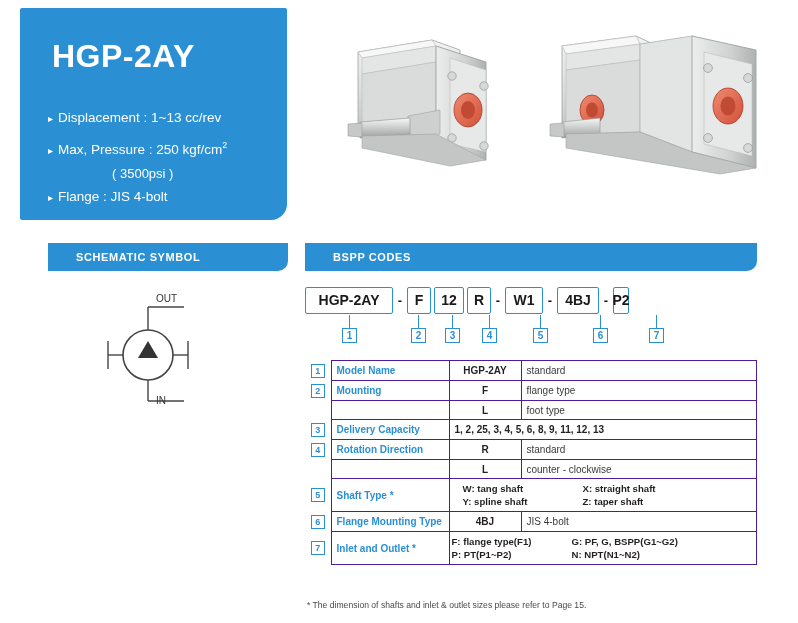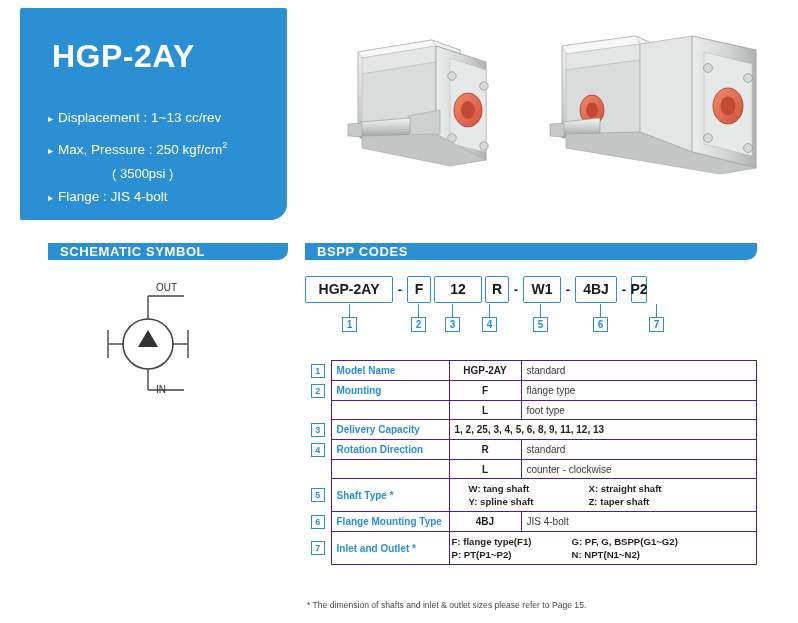--- a/index.html
+++ b/index.html
@@ -56,29 +56,29 @@
     width: 490px; height: 210px;
   }
 
   
   #schematic-panel {
     position: absolute;
     left: 48px; top: 243px;
     width: 240px;
   }
   .section-bar {
-    height: 17px;
+    height: 28px;
     background: #2b8fd4;
     color: #fff;
-    font-size: 13px;
+    font-size: 11px;
     font-weight: bold;
     letter-spacing: 0.6px;
     display: flex;
     align-items: center;
-    padding-left: 12px;
+    padding-left: 28px;
     border-radius: 0 0 10px 0;
   }
   #schematic-drawing {
     margin-top: 26px;
     height: 115px;
     position: relative;
   }
 
   
   #order-panel {
@@ -337,21 +337,21 @@
 </div>
 
 <div id="order-panel">
   <div class="section-bar">BSPP CODES</div>
 
   <div id="code-row">
     <div class="code-box" style="width:88px">HGP-2AY</div>
     <div class="code-dash">-</div>
     <div class="code-box" style="width:24px">F</div>
     <div class="code-gap"></div>
-    <div class="code-box" style="width:48px">12</div>
+    <div class="code-box" style="width:30px">12</div>
     <div class="code-gap"></div>
     <div class="code-box" style="width:24px">R</div>
     <div class="code-dash">-</div>
     <div class="code-box" style="width:38px">W1</div>
     <div class="code-dash">-</div>
     <div class="code-box" style="width:42px">4BJ</div>
     <div class="code-dash">-</div>
     <div class="code-box" style="width:16px">P2</div>
   </div>
 
@@ -413,21 +413,21 @@
     <tr>
       <td class="num-cell"></td>
       <td class="item-cell"></td>
       <td class="code-cell">L</td>
       <td class="desc-cell">counter - clockwise</td>
     </tr>
 
     <tr>
       <td class="num-cell"><span class="num-badge">5</span></td>
       <td class="item-cell">Shaft Type *</td>
-      <td colspan="2" style="padding:3px 19px;">
+      <td colspan="2" style="padding:3px 13px;">
         <div class="two-col lt">
           <div class="c1">
             <div class="b">W: tang shaft</div>
             <div class="b">Y: spline shaft</div>
           </div>
           <div class="c2">
             <div class="b">X: straight shaft</div>
             <div class="b">Z: taper shaft</div>
           </div>
         </div>

